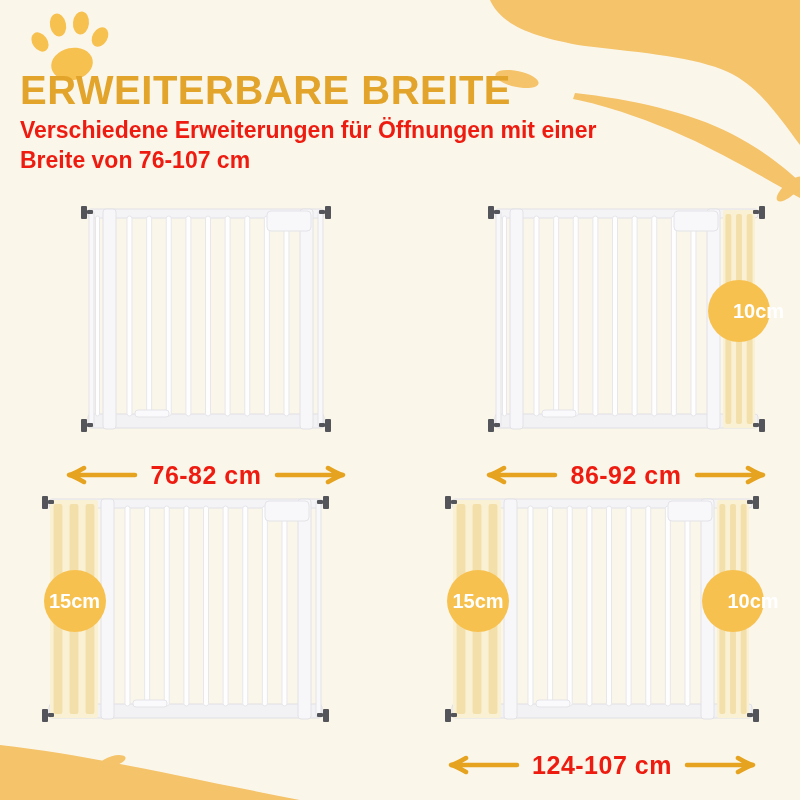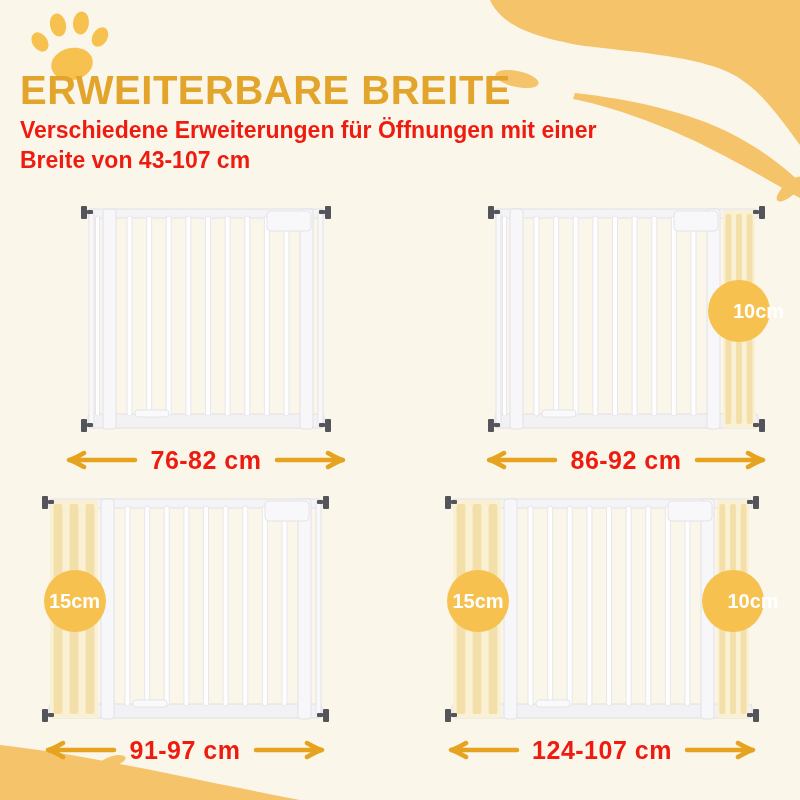--- a/index.html
+++ b/index.html
@@ -41,21 +41,21 @@
 
   .badge {
     position:absolute; top:77px; width:62px; height:62px; border-radius:50%;
     background:var(--badge,#F7C150); color:#FFFFFF;
     display:flex; align-items:center; justify-content:center;
     font-size:20px; font-weight:bold;
   }
   .badge-left  { left:4px; }
   .badge-right { right:-3px;padding-left:40px; }
 
-  .measure { display:flex; align-items:center; gap:12px; margin-top:4px; height:36px; }
+  .measure { display:flex; align-items:center; gap:12px; margin-top:19px; height:36px; }
   .measure-label {
     font-size:25px; font-weight:bold; letter-spacing:.5px; white-space:nowrap;
     color:var(--red,#EE1C10);
   }
   .arrow path { stroke:var(--arrow,#E5A31F); stroke-width:4.5; fill:none;
                 stroke-linecap:round; stroke-linejoin:round; }
 </style>
 </head>
 <body>
 
@@ -78,21 +78,21 @@
     <ellipse cx="34" cy="15" rx="8" ry="11.5" transform="rotate(-12 34 15)"></ellipse>
     <ellipse cx="57" cy="13" rx="8" ry="11.5" transform="rotate(6 57 13)"></ellipse>
     <ellipse cx="76" cy="27" rx="7.5" ry="10.5" transform="rotate(30 76 27)"></ellipse>
   </g>
 </svg>
 
 <div class="header">
   <div class="title">ERWEITERBARE BREITE</div>
   <div class="subtitle">
     <span>Verschiedene Erweiterungen für Öffnungen mit einer</span><br>
-    <span>Breite von 43-107 cm</span>
+    <span>Breite von 76-107 cm</span>
   </div>
 </div>
 
 <div class="grid">
 
   <div class="cell c1">
     <div class="cell-inner">
       <div class="scene">
         <div class="gate-wrap">
           <svg class="gate-svg" viewBox="0 0 254 232" width="254" height="232">
@@ -220,29 +220,20 @@
               <rect x="8" y="220" width="6" height="4" fill="#54555A" rx="1"></rect>
               <rect x="283" y="3" width="6" height="13" fill="#54555A" rx="1"></rect>
               <rect x="277" y="7" width="6" height="4" fill="#54555A" rx="1"></rect>
               <rect x="283" y="216" width="6" height="13" fill="#54555A" rx="1"></rect>
               <rect x="277" y="220" width="6" height="4" fill="#54555A" rx="1"></rect>
             </svg>
           <div class="badge badge-left">
             <span>15cm</span>
           </div>
         </div>
-      </div>
-      <div class="measure">
-        <svg class="arrow" width="74" height="20" viewBox="0 0 74 20">
-          <path d="M71,10 H10 M20,3 C14,6.5 10,8.8 5,10 C10,11.2 14,13.5 20,17"></path>
-        </svg>
-        <span class="measure-label">91-97 cm</span>
-        <svg class="arrow" width="74" height="20" viewBox="0 0 74 20">
-          <path d="M3,10 H64 M54,3 C60,6.5 64,8.8 69,10 C64,11.2 60,13.5 54,17"></path>
-        </svg>
       </div>
     </div>
   </div>
 
   <div class="cell c4">
     <div class="cell-inner">
       <div class="scene">
         <div class="gate-wrap">
           <svg class="gate-svg" viewBox="0 0 318 232" width="318" height="232">
               <rect x="9" y="6" width="300" height="9" fill="#F4F4F7" rx="3" stroke="#E1E1E6" stroke-width="1"></rect>

